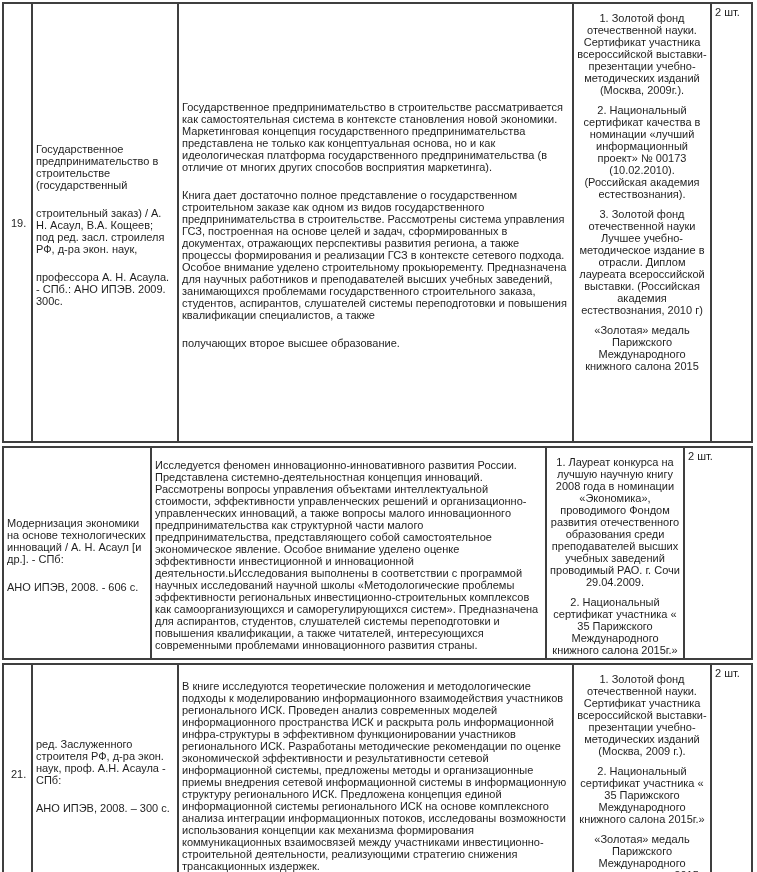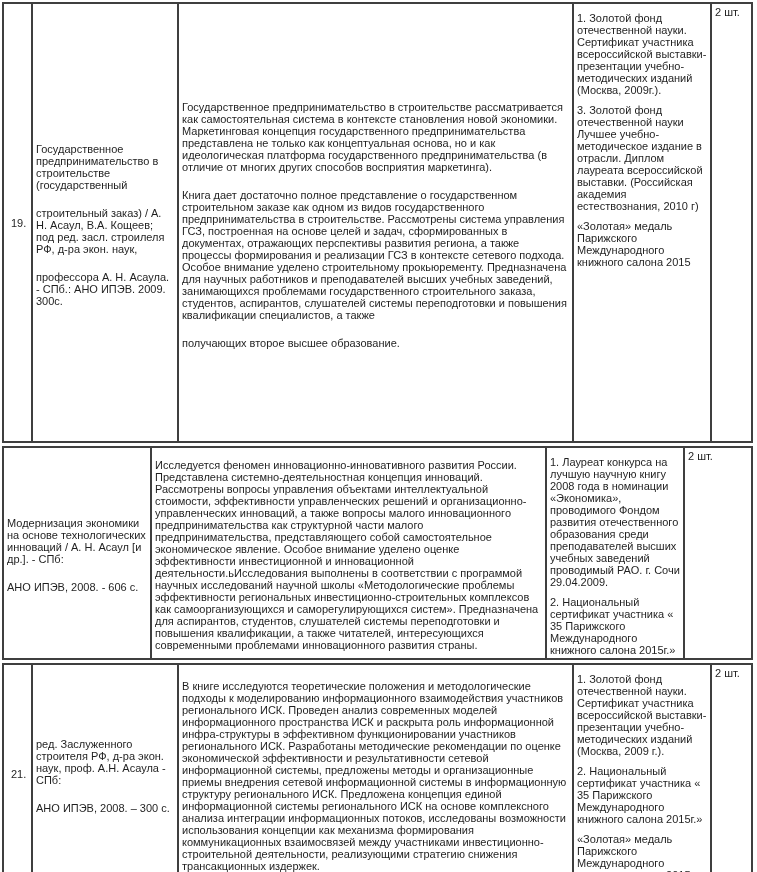--- a/index.html
+++ b/index.html
@@ -53,20 +53,21 @@
   }
   .cell-desc {
     width: 395px;
     display: flex;
     flex-direction: column;
     justify-content: center;
   }
   .cell-awards {
     width: 138px;
     padding-top: 8px;
+    text-align: center;
   }
   .cell-qty {
     flex: 1;
     display: flex;
     align-items: flex-start;
   }
   .cell p { margin: 4px 0 12px 0; }
   .cell p:last-child { margin-bottom: 0; }
   .cell-awards p { margin: 0 0 8px 0; }
   .cell-awards p:last-child { margin-bottom: 0; }
@@ -86,20 +87,21 @@
         <p>строительный заказ) / А. Н. Асаул, В.А. Кощеев; под ред. засл. строилеля РФ, д-ра экон. наук,</p>
         <p>профессора А. Н. Асаула. - СПб.: АНО ИПЭВ. 2009. 300с.</p>
       </div>
       <div class="cell cell-desc">
         <p>Государственное предпринимательство в строительстве рассматривается как самостоятельная система в контексте становления новой экономики. Маркетинговая концепция государственного предпринимательства представлена не только как концептуальная основа, но и как идеологическая платформа государственного предпринимательства (в отличие от многих других способов восприятия маркетинга).</p>
         <p>Книга дает достаточно полное представление о государственном строительном заказе как одном из видов государственного предпринимательства в строительстве. Рассмотрены система управления ГСЗ, построенная на основе целей и задач, сформированных в документах, отражающих перспективы развития региона, а также процессы формирования и реализации ГСЗ в контексте сетевого подхода. Особое внимание уделено строительному прокьюременту. Предназначена для научных работников и преподавателей высших учебных заведений, занимающихся проблемами государственного строительного заказа, студентов, аспирантов, слушателей системы переподготовки и повышения квалификации специалистов, а также</p>
         <p>получающих второе высшее образование.</p>
       </div>
       <div class="cell cell-awards">
         <p>1. Золотой фонд отечественной науки. Сертификат участника всероссийской выставки-презентации учебно-методических изданий (Москва, 2009г.).</p>
+        <p>2. Национальный сертификат качества  в номинации «лучший информационный проект» № 00173 (10.02.2010). (Российская академия естествознания).</p>
         <p>3. Золотой фонд отечественной науки Лучшее учебно-методическое издание в отрасли. Диплом лауреата всероссийской выставки. (Российская академия естествознания, 2010 г)</p>
         <p>«Золотая» медаль Парижского Международного книжного салона 2015</p>
       </div>
       <div class="cell cell-qty">
         <span>2 шт.</span>
       </div>
     </div>
 
     <div class="row row-20">
       <div class="cell cell-title">

